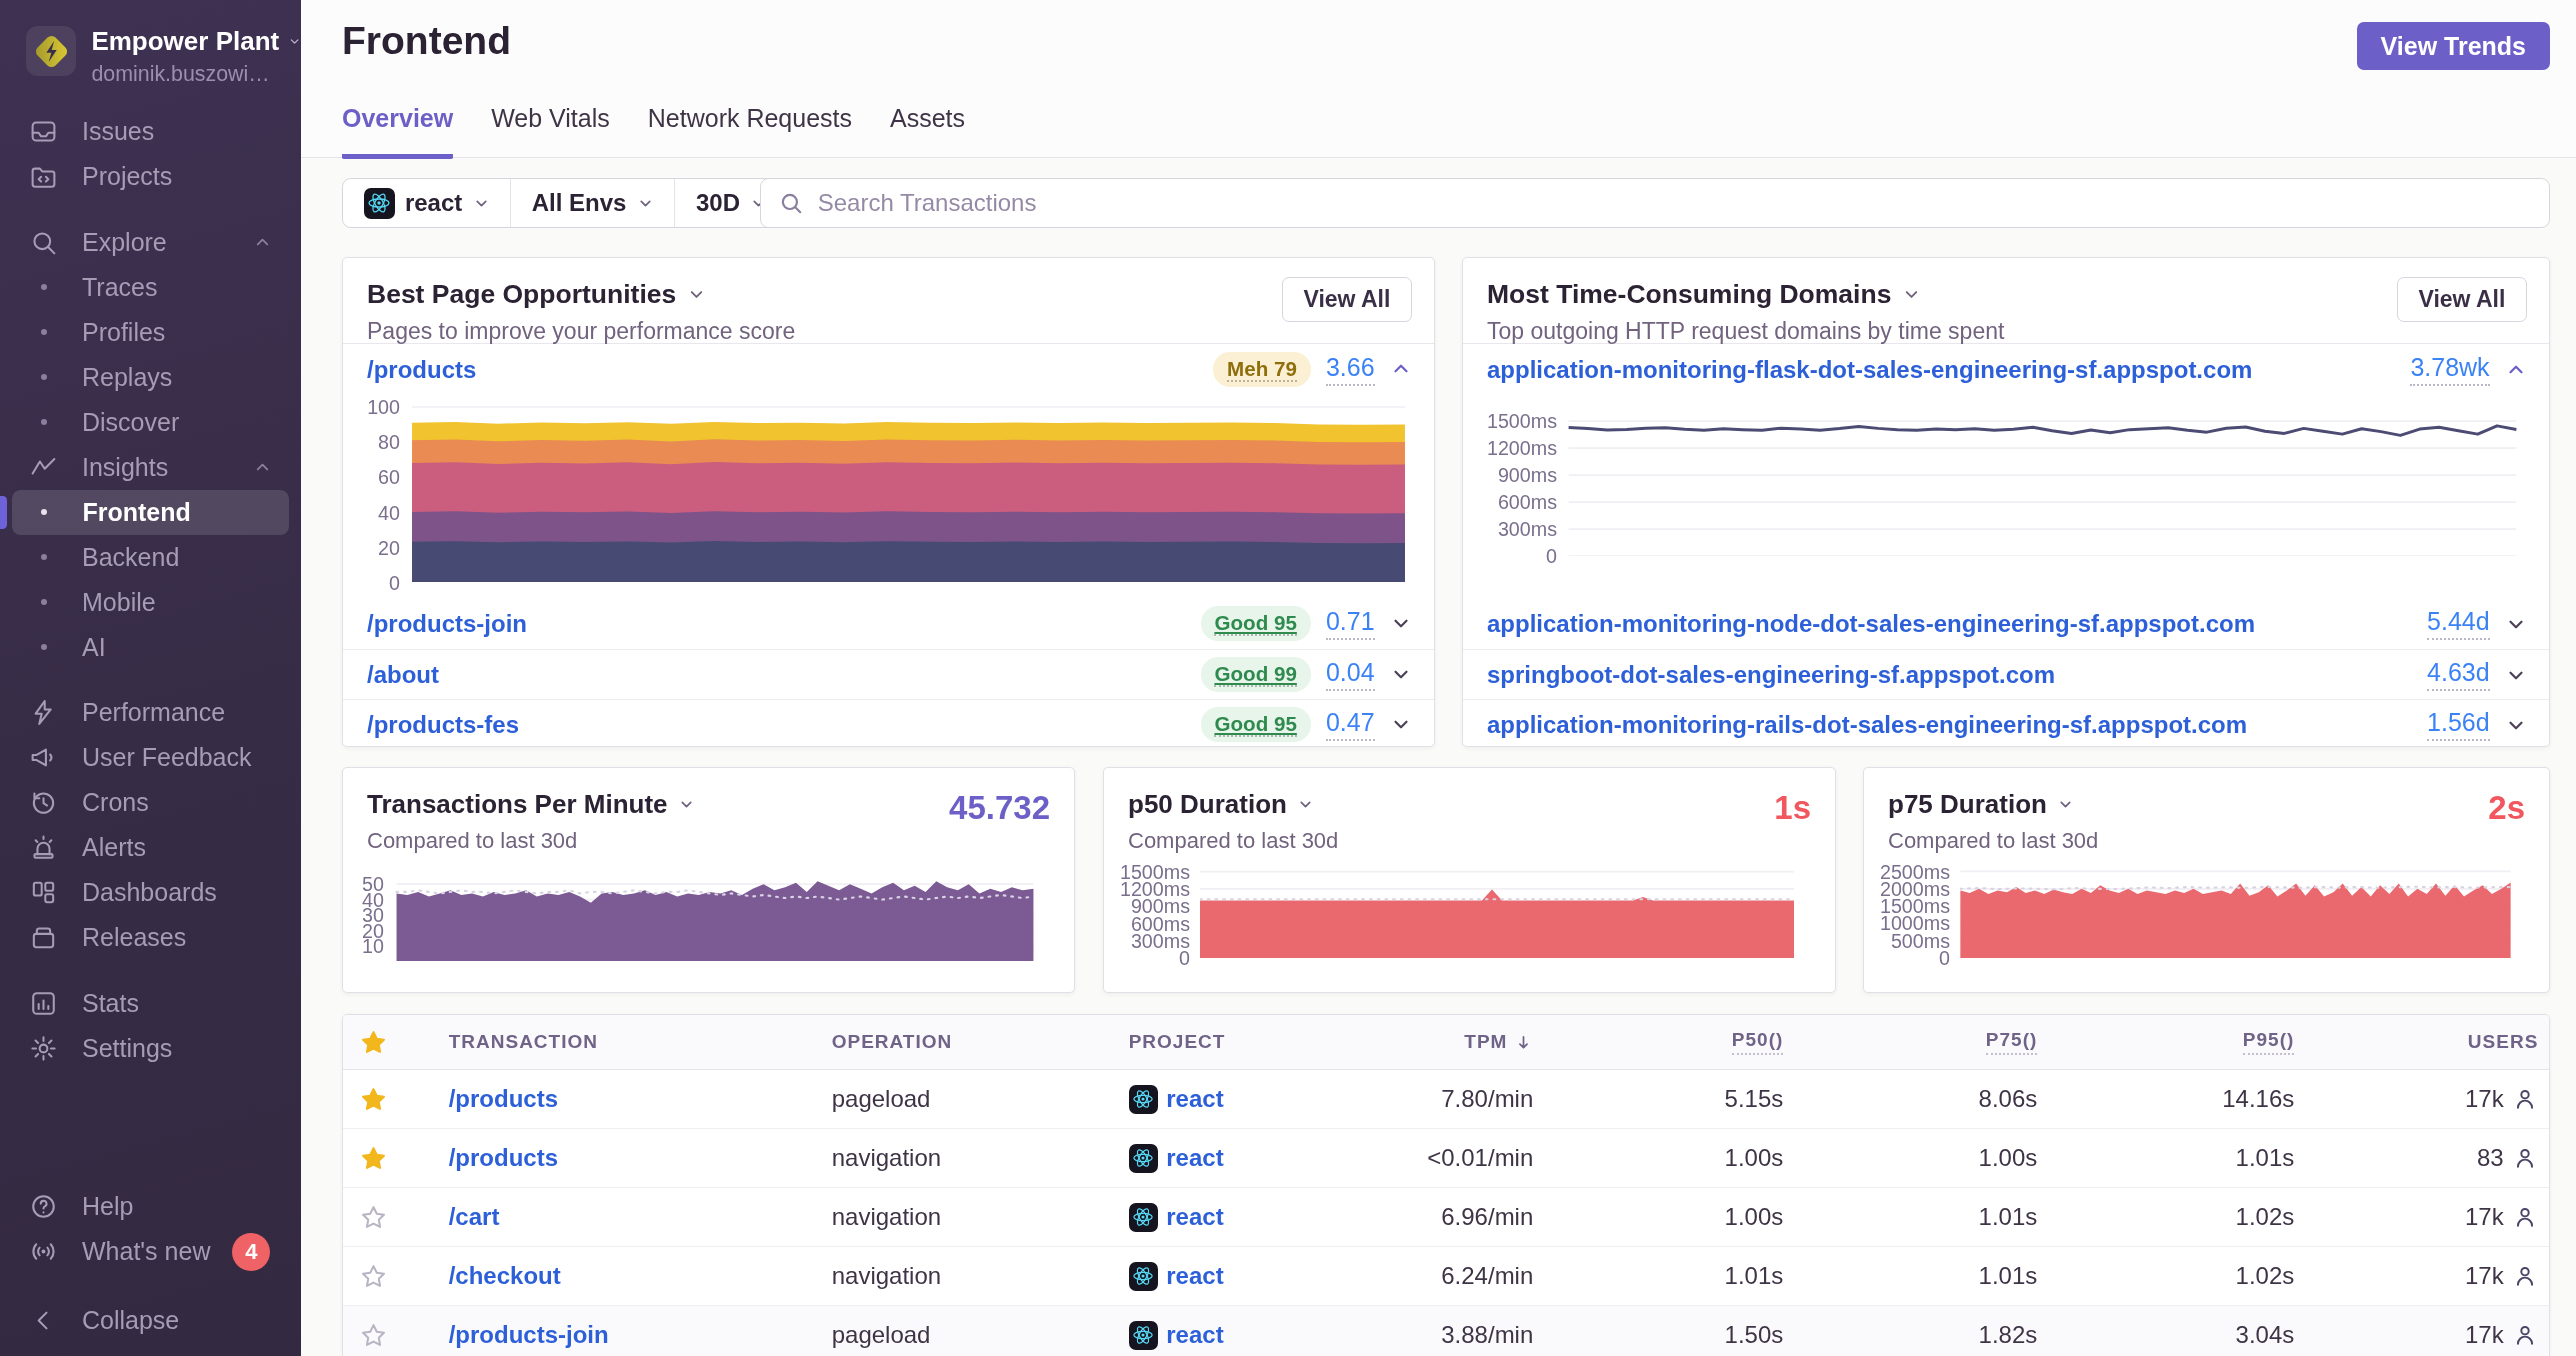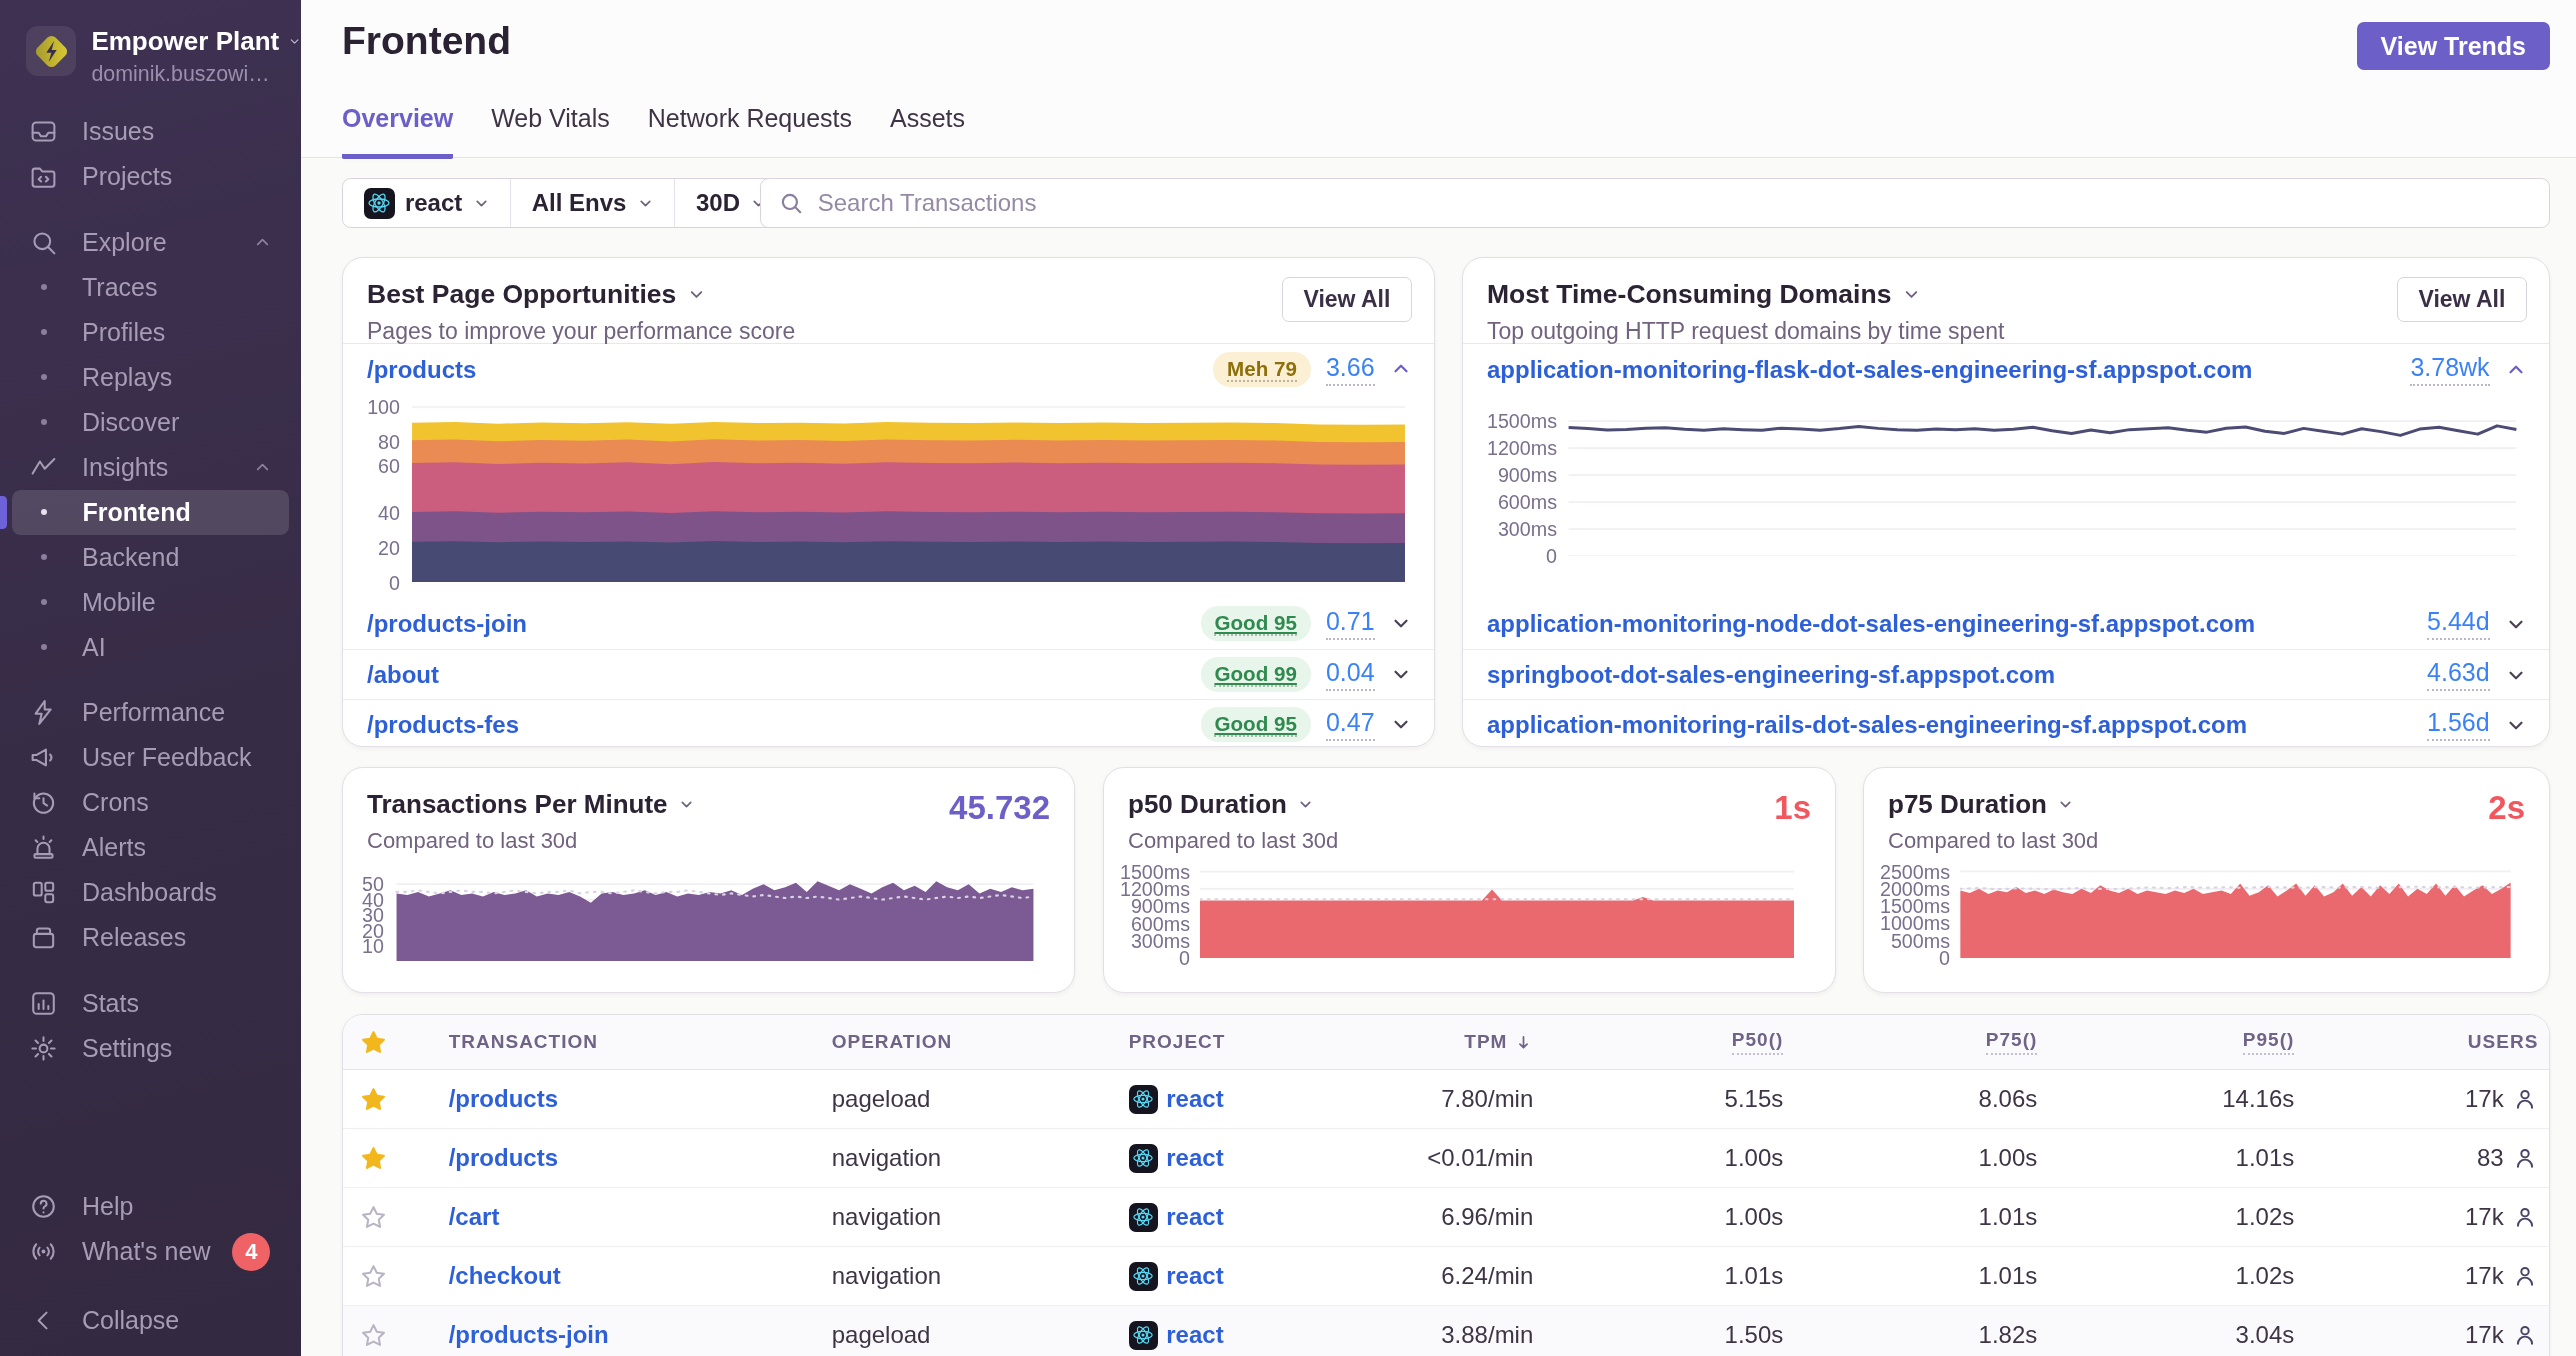--- a/index.html
+++ b/index.html
@@ -46,21 +46,21 @@
   .filters { position:absolute; left:41px; top:178px; height:50px; display:flex; align-items:center;
     background:#fff; border:1.7px solid #D9D3DE; border-radius:8.6px; }
   .seg { display:flex; align-items:center; gap:10.3px; padding:0 20.6px; font-size:24px; font-weight:600; color:#2B2233; cursor:pointer; height:100%; }
   .seg + .seg { border-left:1.7px solid #E6E1EA; }
   .react-pill { width:31px; height:31px; border-radius:6.9px; background:#16141F; display:flex; align-items:center; justify-content:center; }
   .searchbox { position:absolute; left:459px; right:26px; top:178px; height:50px; background:#fff;
     border:1.7px solid #D9D3DE; border-radius:8.6px; display:flex; align-items:center; gap:13.7px; padding:0 17px; }
   .searchbox input { border:none; outline:none; flex:1; font-size:24px; font-family:inherit; color:#2B2233; background:transparent; }
   .searchbox input::placeholder { color:#958AA5; }
 
-  .panel { position:absolute; background:#fff; border:1.7px solid #E4DFE7; border-radius:21px;
+  .panel { position:absolute; background:#fff; border:1.7px solid #E4DFE7; border-radius:5px;
     box-shadow:0 1.7px 4.3px rgba(43,34,51,.05); overflow:hidden; }
   #panel-oppo   { left:41px;   top:257px; width:1093px; height:490px; }
   #panel-domains{ left:1161px; top:257px; width:1088px; height:490px; }
   #panel-tpm    { left:41px;   top:767px; width:733px;  height:226px; }
   #panel-p50    { left:802px;  top:767px; width:733px;  height:226px; }
   #panel-p75    { left:1562px; top:767px; width:687px;  height:226px; }
   #panel-table  { left:41px;   top:1014px; width:2208px; height:368px; }
 
   .p-head { position:relative; padding:20.6px 24px 0 24px; height:86px; border-bottom:1.7px solid #EAE6ED; }
   .p-title { font-size:26.5px; font-weight:700; color:#2B2233; display:flex; align-items:center; gap:10.3px; }
@@ -427,21 +427,21 @@
               <line x1="0" x2="1162" y1="213" y2="213" stroke="#F1EEF4" stroke-width="2"></line>
               <polygon points="0,213 0,26.625 50.52173913043478,25.805769230769215 101.04347826086956,27.649038461538453 151.56521739130434,26.420192307692304 202.08695652173913,27.23942307692309 252.6086956521739,26.01057692307691 303.1304347826087,27.85384615384615 353.6521739130435,25.600961538461547 404.17391304347825,27.034615384615392 454.69565217391306,26.625 505.2173913043478,27.444230769230785 555.7391304347826,25.805769230769215 606.2608695652174,26.625 656.7826086956521,27.034615384615392 707.304347826087,26.215384615384608 757.8260869565217,26.829807692307696 808.3478260869565,26.420192307692304 858.8695652173913,27.034615384615392 909.3913043478261,26.625 959.9130434782609,26.420192307692304 1010.4347826086956,26.829807692307696 1060.9565217391303,28.673076923076906 1111.4782608695652,28.877884615384602 1162,28.673076923076906 1162,213" fill="#F1C32F"></polygon>
               <polygon points="0,213 0,47.105769230769226 50.52173913043478,46.081730769230774 101.04347826086956,48.334615384615375 151.56521739130434,46.696153846153834 202.08695652173913,47.720192307692315 252.6086956521739,46.28653846153844 303.1304347826087,48.5394230769231 353.6521739130435,45.87692307692308 404.17391304347825,47.51538461538462 454.69565217391306,46.90096153846156 505.2173913043478,47.92500000000001 555.7391304347826,46.081730769230774 606.2608695652174,47.105769230769226 656.7826086956521,47.51538461538462 707.304347826087,46.491346153846166 757.8260869565217,47.31057692307692 808.3478260869565,46.696153846153834 858.8695652173913,47.51538461538462 909.3913043478261,47.105769230769226 959.9130434782609,46.696153846153834 1010.4347826086956,47.31057692307692 1060.9565217391303,49.15384615384613 1111.4782608695652,49.35865384615383 1162,49.15384615384613 1162,213" fill="#E98B53"></polygon>
               <polygon points="0,213 0,73.73076923076923 50.52173913043478,72.70673076923077 101.04347826086956,74.95961538461538 151.56521739130434,73.32115384615383 202.08695652173913,74.34519230769232 252.6086956521739,72.91153846153844 303.1304347826087,75.1644230769231 353.6521739130435,72.50192307692308 404.17391304347825,74.14038461538462 454.69565217391306,73.52596153846156 505.2173913043478,74.55000000000001 555.7391304347826,72.70673076923077 606.2608695652174,73.73076923076923 656.7826086956521,74.14038461538462 707.304347826087,73.11634615384617 757.8260869565217,73.93557692307692 808.3478260869565,73.32115384615383 858.8695652173913,74.14038461538462 909.3913043478261,73.73076923076923 959.9130434782609,73.32115384615383 1010.4347826086956,73.93557692307692 1060.9565217391303,75.57403846153846 1111.4782608695652,75.77884615384613 1162,75.57403846153846 1162,213" fill="#CB5D7F"></polygon>
               <polygon points="0,213 0,131.07692307692307 50.52173913043478,130.2576923076923 101.04347826086956,131.89615384615382 151.56521739130434,130.6673076923077 202.08695652173913,131.4865384615385 252.6086956521739,130.4625 303.1304347826087,132.10096153846155 353.6521739130435,130.0528846153846 404.17391304347825,131.28173076923076 454.69565217391306,130.87211538461537 505.2173913043478,131.69134615384615 555.7391304347826,130.2576923076923 606.2608695652174,131.07692307692307 656.7826086956521,131.4865384615385 707.304347826087,130.6673076923077 757.8260869565217,131.28173076923076 808.3478260869565,130.87211538461537 858.8695652173913,131.4865384615385 909.3913043478261,131.07692307692307 959.9130434782609,130.6673076923077 1010.4347826086956,131.28173076923076 1060.9565217391303,132.51057692307694 1111.4782608695652,132.7153846153846 1162,132.51057692307694 1162,213" fill="#7D5389"></polygon>
               <polygon points="0,213 0,165.89423076923077 50.52173913043478,165.27980769230768 101.04347826086956,166.50865384615383 151.56521739130434,165.68942307692308 202.08695652173913,166.30384615384617 252.6086956521739,165.48461538461538 303.1304347826087,166.71346153846153 353.6521739130435,165.075 404.17391304347825,166.09903846153847 454.69565217391306,165.68942307692308 505.2173913043478,166.50865384615383 555.7391304347826,165.27980769230768 606.2608695652174,165.89423076923077 656.7826086956521,166.30384615384617 707.304347826087,165.48461538461538 757.8260869565217,166.09903846153847 808.3478260869565,165.68942307692308 858.8695652173913,166.30384615384617 909.3913043478261,165.89423076923077 959.9130434782609,165.68942307692308 1010.4347826086956,166.09903846153847 1060.9565217391303,167.32788461538462 1111.4782608695652,167.53269230769232 1162,167.32788461538462 1162,213" fill="#474B74"></polygon>
             </svg>
           </div>
       <div class="tick" style="top: -0.7px; left: 0px; width: 57px;">100</div>
           <div class="tick" style="top: 34px; left: 0px; width: 57px;">80</div>
-          <div class="tick" style="top: 58px; left: 0px; width: 57px;">60</div>
+          <div class="tick" style="top: 69px; left: 0px; width: 57px;">60</div>
           <div class="tick" style="top: 105px; left: 0px; width: 57px;">40</div>
           <div class="tick" style="top: 140px; left: 0px; width: 57px;">20</div>
           <div class="tick" style="top: 175px; left: 0px; width: 57px;">0</div>
         </div>
       <div id="oppo-rows" style="position:absolute; top:340px; left:0; right:0;">
           <div class="kv-row">
             <a class="kv-link" href="#" style="max-width:651px">/products-join</a>
             <span class="kv-right">
               <span class="score-badge badge-good"><span>Good 95</span></span>
               <span class="kv-val">0.71</span>

